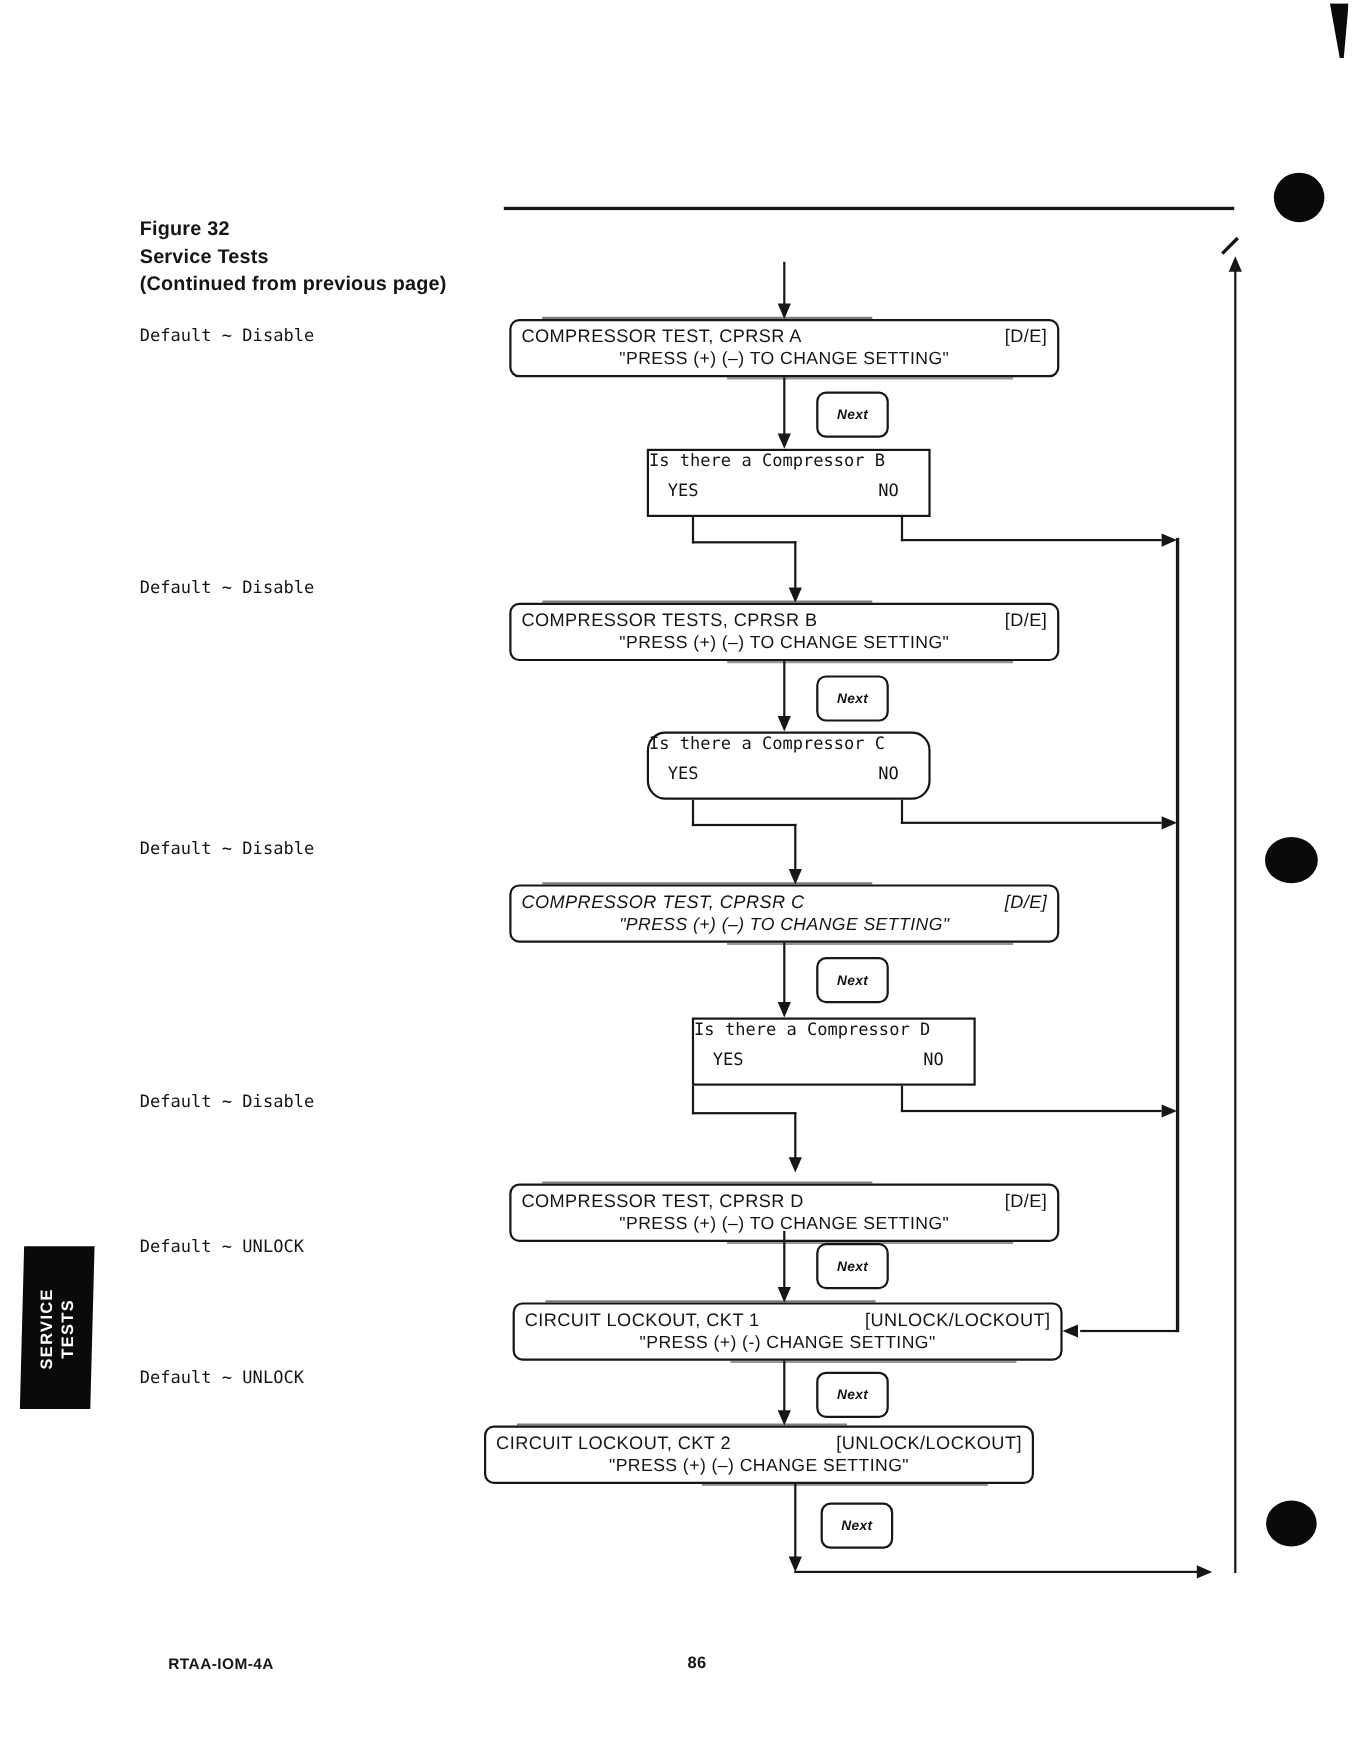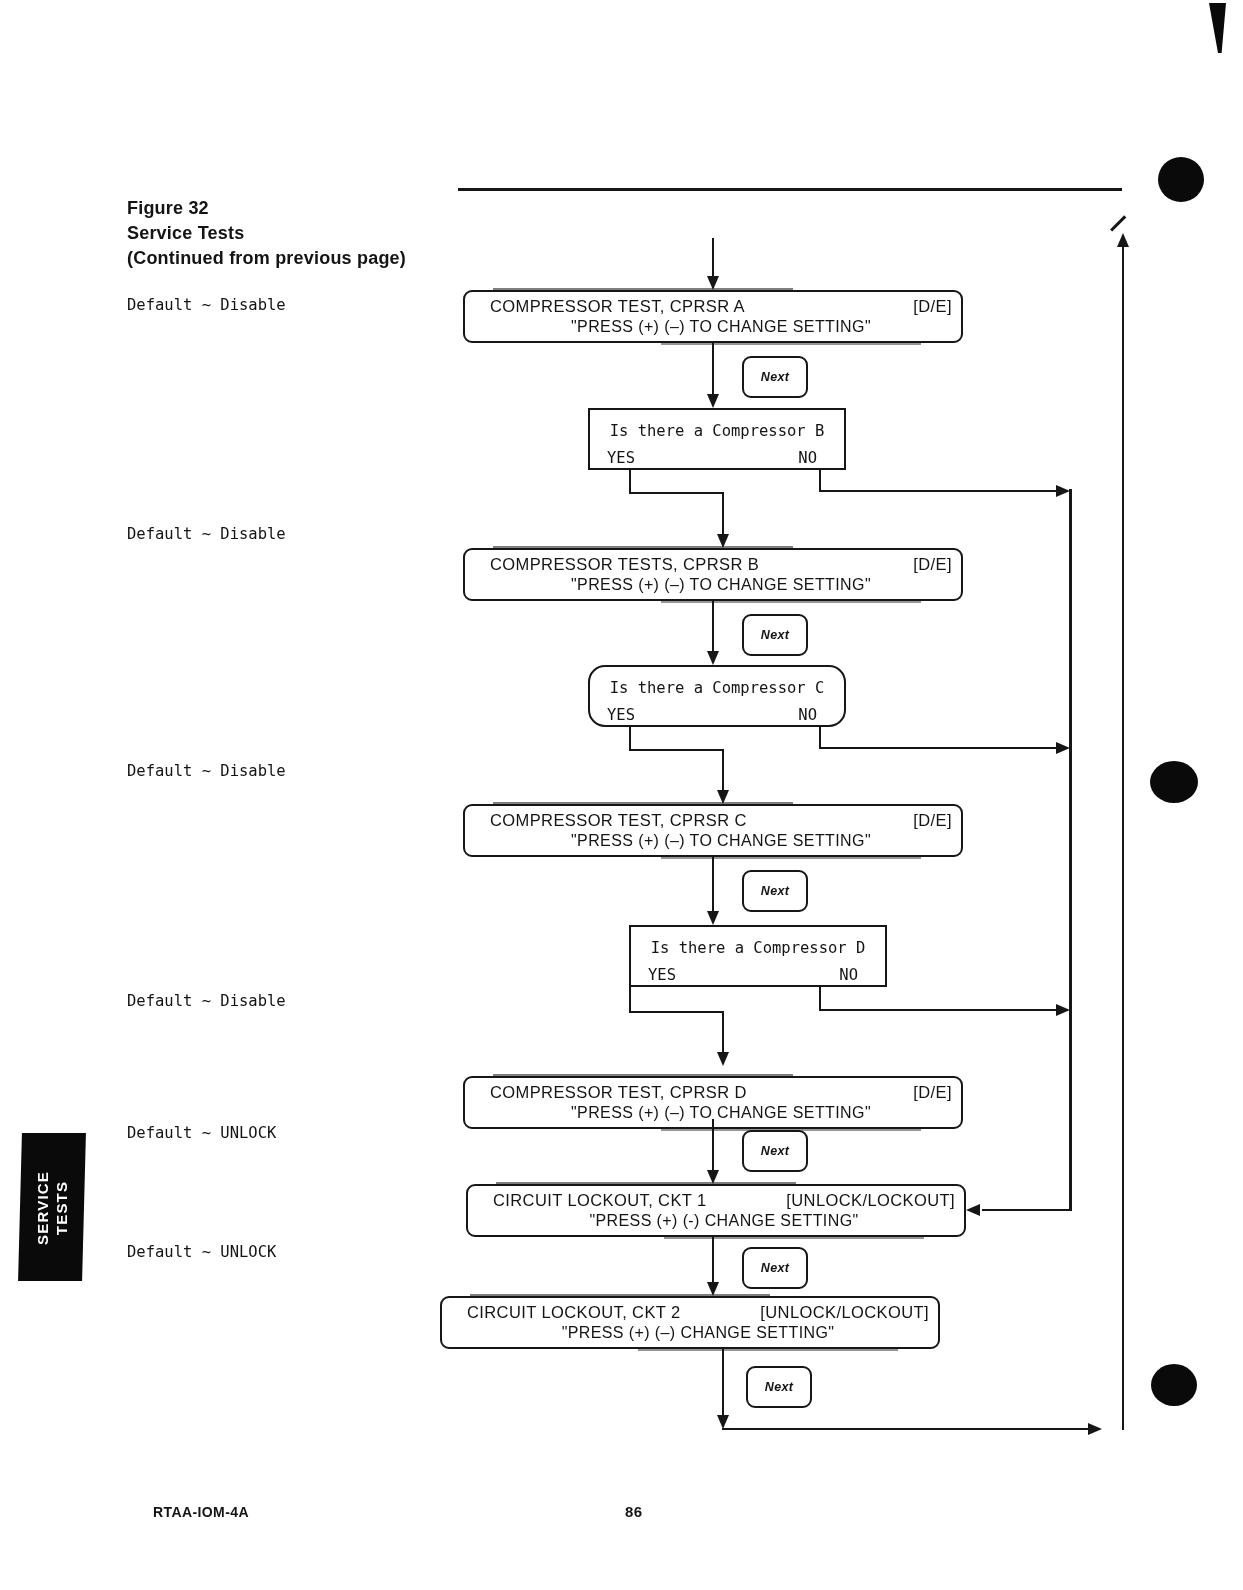--- a/index.html
+++ b/index.html
@@ -15,39 +15,39 @@
   .ah.right { border-top:6px solid transparent; border-bottom:6px solid transparent; border-left:14px solid #161616; }
   .ah.left  { border-top:6px solid transparent; border-bottom:6px solid transparent; border-right:14px solid #161616; }
 
   .fig-title { font-weight:bold; font-size:18px; line-height:25px; letter-spacing:0.2px; }
   .from-note { font-size:16px; letter-spacing:0.2px; }
 
   .mono { font-family:"DejaVu Sans Mono","Liberation Mono",monospace; font-size:15.5px; }
 
   .dbox {
     position:absolute; width:500px; height:53px; border:2.5px solid #161616;
-    border-radius:9px; background:#fff; box-sizing:border-box;padding-left:16px;
+    border-radius:9px; background:#fff; box-sizing:border-box;
   }
   .dbox::before {
     content:""; position:absolute; top:-4px; left:28px; width:300px;
     border-top:2px solid rgba(22,22,22,0.55);
   }
   .dbox::after {
     content:""; position:absolute; bottom:-4px; right:40px; width:260px;
     border-bottom:2px solid rgba(22,22,22,0.45);
   }
   .dbox .row1 { display:flex; justify-content:space-between; padding:5px 9px 0 9px;
                 font-size:16.5px; letter-spacing:0.4px; }
   .dbox .row2 { text-align:center; font-size:16px; letter-spacing:0.4px; padding-top:2px; }
 
   .qbox {
     position:absolute; width:258px; height:62px; border:2.5px solid #161616;
     background:#fff; box-sizing:border-box;
   }
-  .qbox .q  { text-align:center; padding-top:12px; }
+  .qbox .q  { text-align:left; padding-top:0; }
   .qbox .yn { display:flex; justify-content:space-between; padding:9px 27px 0 17px; }
 
   .next {
     position:absolute; width:66px; height:42px; border:2.5px solid #161616;
     border-radius:9px; background:#fff; box-sizing:border-box;
     display:flex; align-items:center; justify-content:center;
     font-weight:bold; font-style:italic; font-size:12.5px; letter-spacing:0.3px;
   }
 
   .hole { position:absolute; background:#0a0a0a; border-radius:50%; }
@@ -143,21 +143,21 @@
       </div>
   </div>
   <div class="ln" style="left:629px; top:727px; width:2px; height:24px;"></div>
   <div class="ln" style="left:629px; top:749px; width:95px; height:2px;"></div>
   <div class="ln" style="left:722px; top:749px; width:2px; height:43px;"></div>
   <div class="ah down" style="left:717px; top:790px;"></div>
   <div class="ln" style="left:819px; top:727px; width:2px; height:22px;"></div>
   <div class="ln" style="left:819px; top:747px; width:237px; height:2px;"></div>
   <div class="ah right" style="left:1056px; top:742px;"></div>
 
-  <div class="dbox" style="left:463px; top:804px;">
+  <div class="dbox" style="left:463px; top:804px;font-style:italic;">
     <div class="row1">
         <span>COMPRESSOR TEST, CPRSR C</span>
         <span>[D/E]</span>
       </div>
     <div class="row2">"PRESS (+) (–) TO CHANGE SETTING"</div>
   </div>
   <div class="next" style="left:742px; top:870px;">Next</div>
   <div class="ln" style="left:712px; top:857px; width:2px; height:54px;"></div>
   <div class="ah down" style="left:707px; top:911px;"></div>
 

